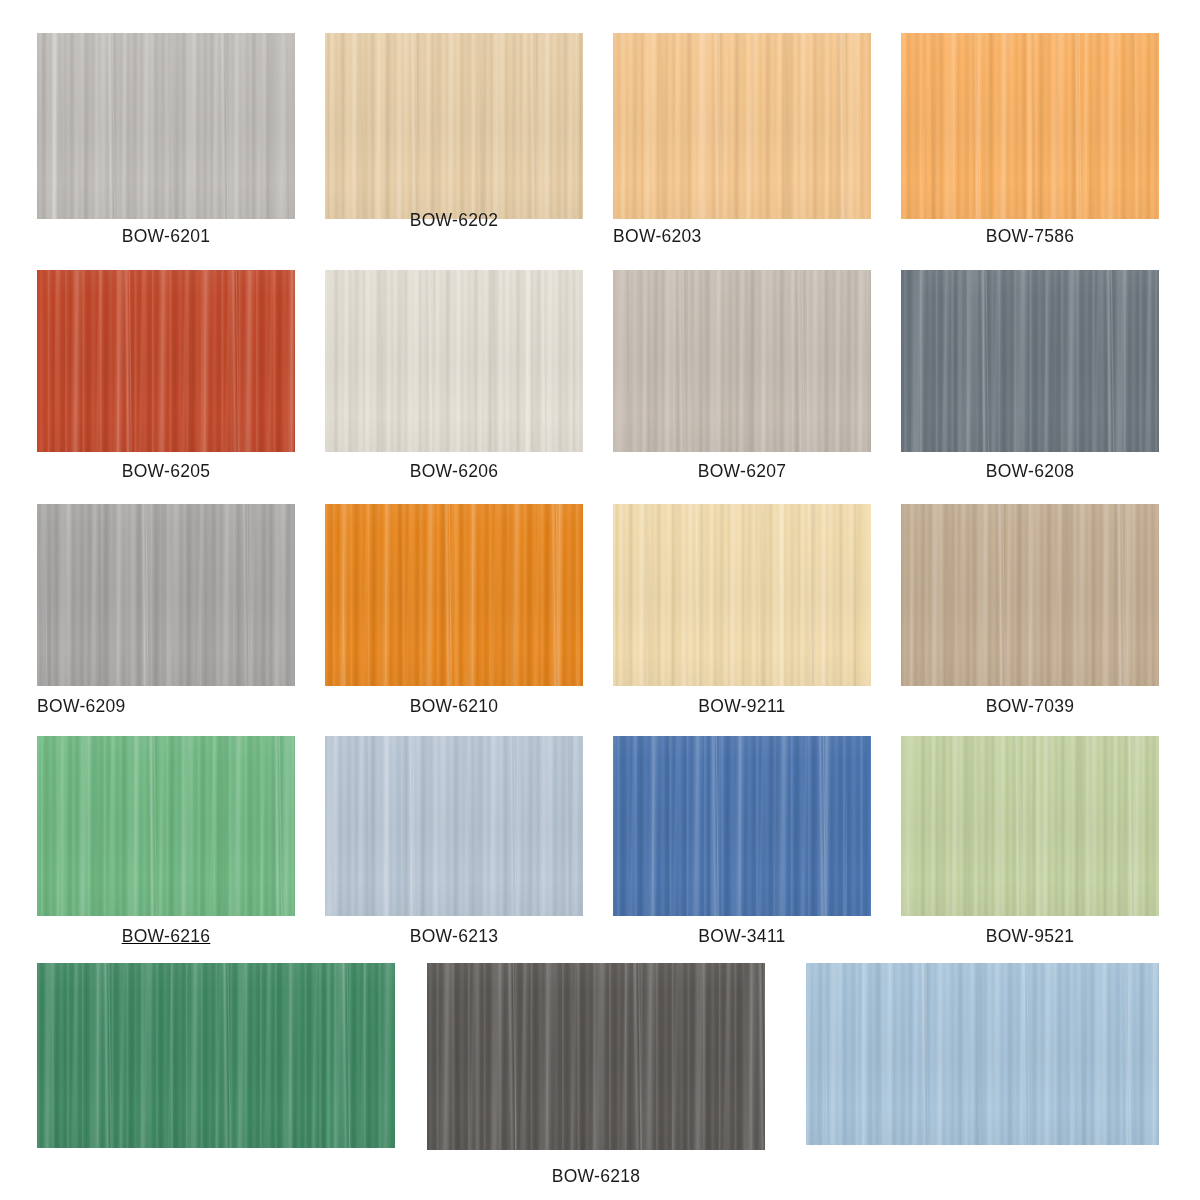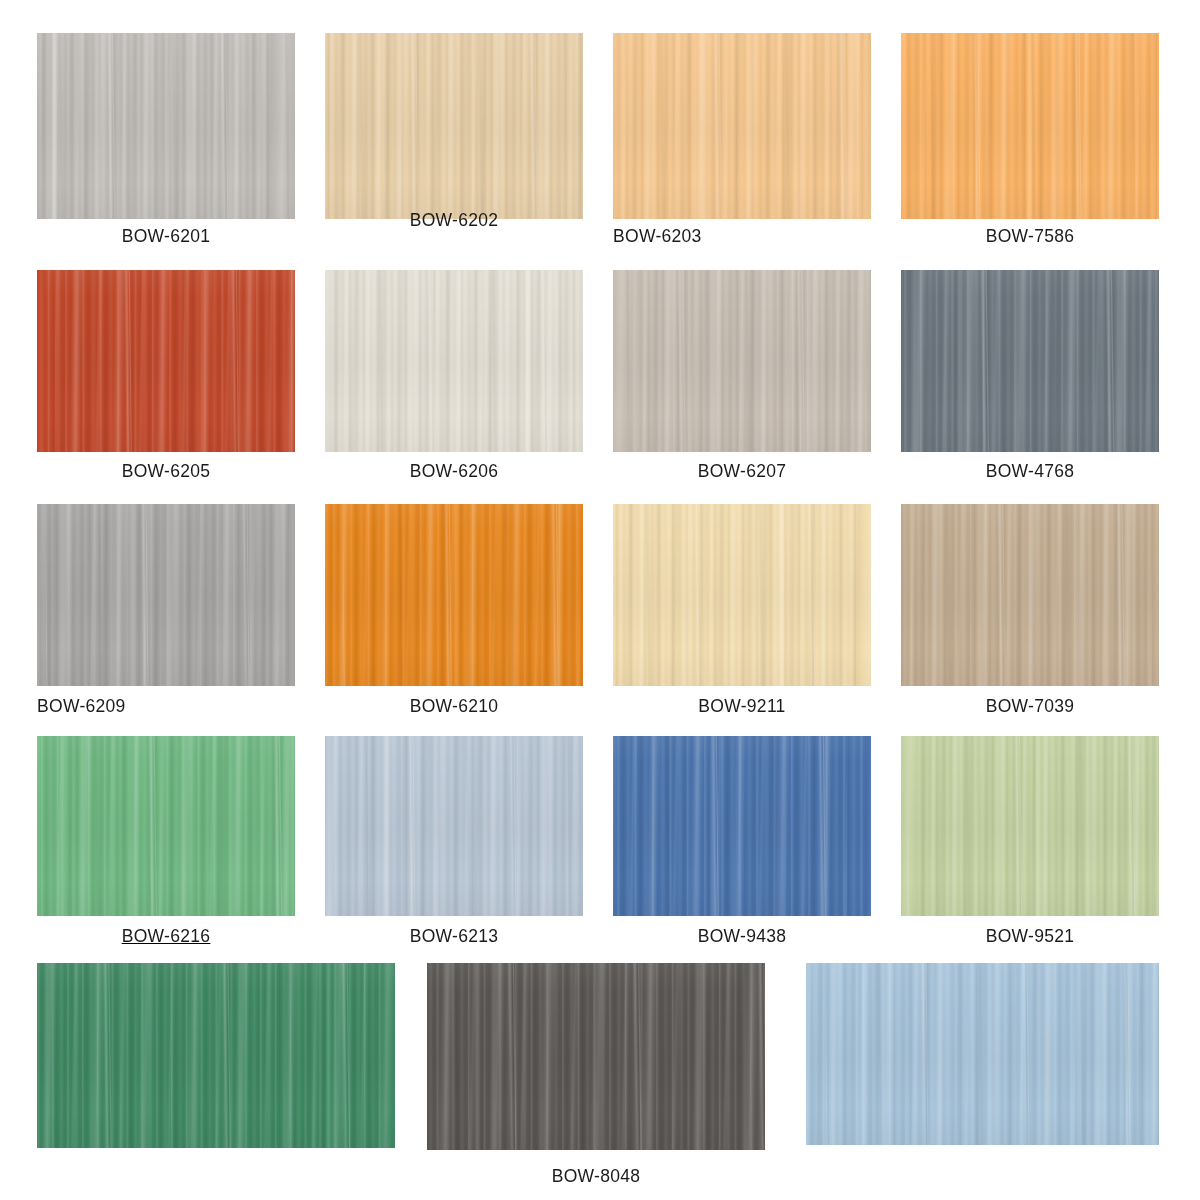--- a/index.html
+++ b/index.html
@@ -203,21 +203,21 @@
     <div class="swatch-cell" style="left: 901px; top: 270px; width: 258px;">
       <div class="swatch-chip" style="width: 258px; height: 182px; background-color: rgb(109, 119, 128);">
         <div class="tex-a" style="transform: translateX(-13px) scaleX(1.12);"></div>
         <div class="tex-b" style="transform: translateX(16px) scaleX(1.18);"></div>
         <div class="tex-c" style="transform: translateX(-8px) scaleX(1.24);"></div>
         <div class="tex-d" style="transform: translateX(21px) scaleX(1);"></div>
         <div style="position: absolute; top: 0px; height: 100%; width: 7px; left: 55px; background: linear-gradient(90deg, rgba(255, 255, 255, 0) 0%, rgb(140, 149, 156) 45%, rgba(255, 255, 255, 0) 100%); opacity: 0.55;"></div>
       </div>
     </div>
     <div style="position: absolute; left: 901px; top: 463px; width: 258px; text-align: center;">
-      <div class="swatch-label">BOW-4768</div>
+      <div class="swatch-label">BOW-6208</div>
     </div>
     <div class="swatch-cell" style="left: 37px; top: 504px; width: 258px;">
       <div class="swatch-chip" style="width: 258px; height: 182px; background-color: rgb(168, 166, 164);">
         <div class="tex-a" style="transform: translateX(4px) scaleX(1.18);"></div>
         <div class="tex-b" style="transform: translateX(-20px) scaleX(1.24);"></div>
         <div class="tex-c" style="transform: translateX(9px) scaleX(1);"></div>
         <div class="tex-d" style="transform: translateX(-15px) scaleX(1.06);"></div>
         <div style="position: absolute; top: 0px; height: 100%; width: 7px; left: 92px; background: linear-gradient(90deg, rgba(255, 255, 255, 0) 0%, rgb(198, 196, 194) 45%, rgba(255, 255, 255, 0) 100%); opacity: 0.55;"></div>
       </div>
     </div>
@@ -287,21 +287,21 @@
     <div class="swatch-cell" style="left: 613px; top: 736px; width: 258px;">
       <div class="swatch-chip" style="width: 258px; height: 180px; background-color: rgb(74, 115, 173);">
         <div class="tex-a" style="transform: translateX(0px) scaleX(1.24);"></div>
         <div class="tex-b" style="transform: translateX(-24px) scaleX(1);"></div>
         <div class="tex-c" style="transform: translateX(5px) scaleX(1.06);"></div>
         <div class="tex-d" style="transform: translateX(-19px) scaleX(1.12);"></div>
         <div style="position: absolute; top: 0px; height: 100%; width: 7px; left: 96px; background: linear-gradient(90deg, rgba(255, 255, 255, 0) 0%, rgb(119, 150, 198) 45%, rgba(255, 255, 255, 0) 100%); opacity: 0.55;"></div>
       </div>
     </div>
     <div style="position: absolute; left: 613px; top: 928px; width: 258px; text-align: center;">
-      <div class="swatch-label">BOW-9438</div>
+      <div class="swatch-label">BOW-3411</div>
     </div>
     <div class="swatch-cell" style="left: 901px; top: 736px; width: 258px;">
       <div class="swatch-chip" style="width: 258px; height: 180px; background-color: rgb(195, 210, 161);">
         <div class="tex-a" style="transform: translateX(17px) scaleX(1);"></div>
         <div class="tex-b" style="transform: translateX(-7px) scaleX(1.06);"></div>
         <div class="tex-c" style="transform: translateX(22px) scaleX(1.12);"></div>
         <div class="tex-d" style="transform: translateX(-2px) scaleX(1.18);"></div>
         <div style="position: absolute; top: 0px; height: 100%; width: 7px; left: 133px; background: linear-gradient(90deg, rgba(255, 255, 255, 0) 0%, rgb(220, 230, 195) 45%, rgba(255, 255, 255, 0) 100%); opacity: 0.55;"></div>
       </div>
     </div>
@@ -320,21 +320,21 @@
     <div class="swatch-cell" style="left: 427px; top: 963px; width: 338px;">
       <div class="swatch-chip" style="width: 338px; height: 187px; background-color: rgb(90, 87, 84);">
         <div class="tex-a" style="transform: translateX(-2px) scaleX(1.12);"></div>
         <div class="tex-b" style="transform: translateX(-26px) scaleX(1.18);"></div>
         <div class="tex-c" style="transform: translateX(3px) scaleX(1.24);"></div>
         <div class="tex-d" style="transform: translateX(-21px) scaleX(1);"></div>
         <div style="position: absolute; top: 0px; height: 100%; width: 7px; left: 47px; background: linear-gradient(90deg, rgba(255, 255, 255, 0) 0%, rgb(126, 122, 118) 45%, rgba(255, 255, 255, 0) 100%); opacity: 0.55;"></div>
       </div>
     </div>
     <div style="position: absolute; left: 427px; top: 1168px; width: 338px; text-align: center;">
-      <div class="swatch-label">BOW-8048</div>
+      <div class="swatch-label">BOW-6218</div>
     </div>
     <div class="swatch-cell" style="left: 806px; top: 963px; width: 353px;">
       <div class="swatch-chip" style="width: 353px; height: 182px; background-color: rgb(166, 195, 218);">
         <div class="tex-a" style="transform: translateX(15px) scaleX(1.18);"></div>
         <div class="tex-b" style="transform: translateX(-9px) scaleX(1.24);"></div>
         <div class="tex-c" style="transform: translateX(20px) scaleX(1);"></div>
         <div class="tex-d" style="transform: translateX(-4px) scaleX(1.06);"></div>
         <div style="position: absolute; top: 0px; height: 100%; width: 7px; left: 54px; background: linear-gradient(90deg, rgba(255, 255, 255, 0) 0%, rgb(198, 219, 236) 45%, rgba(255, 255, 255, 0) 100%); opacity: 0.55;"></div>
       </div>
     </div>

